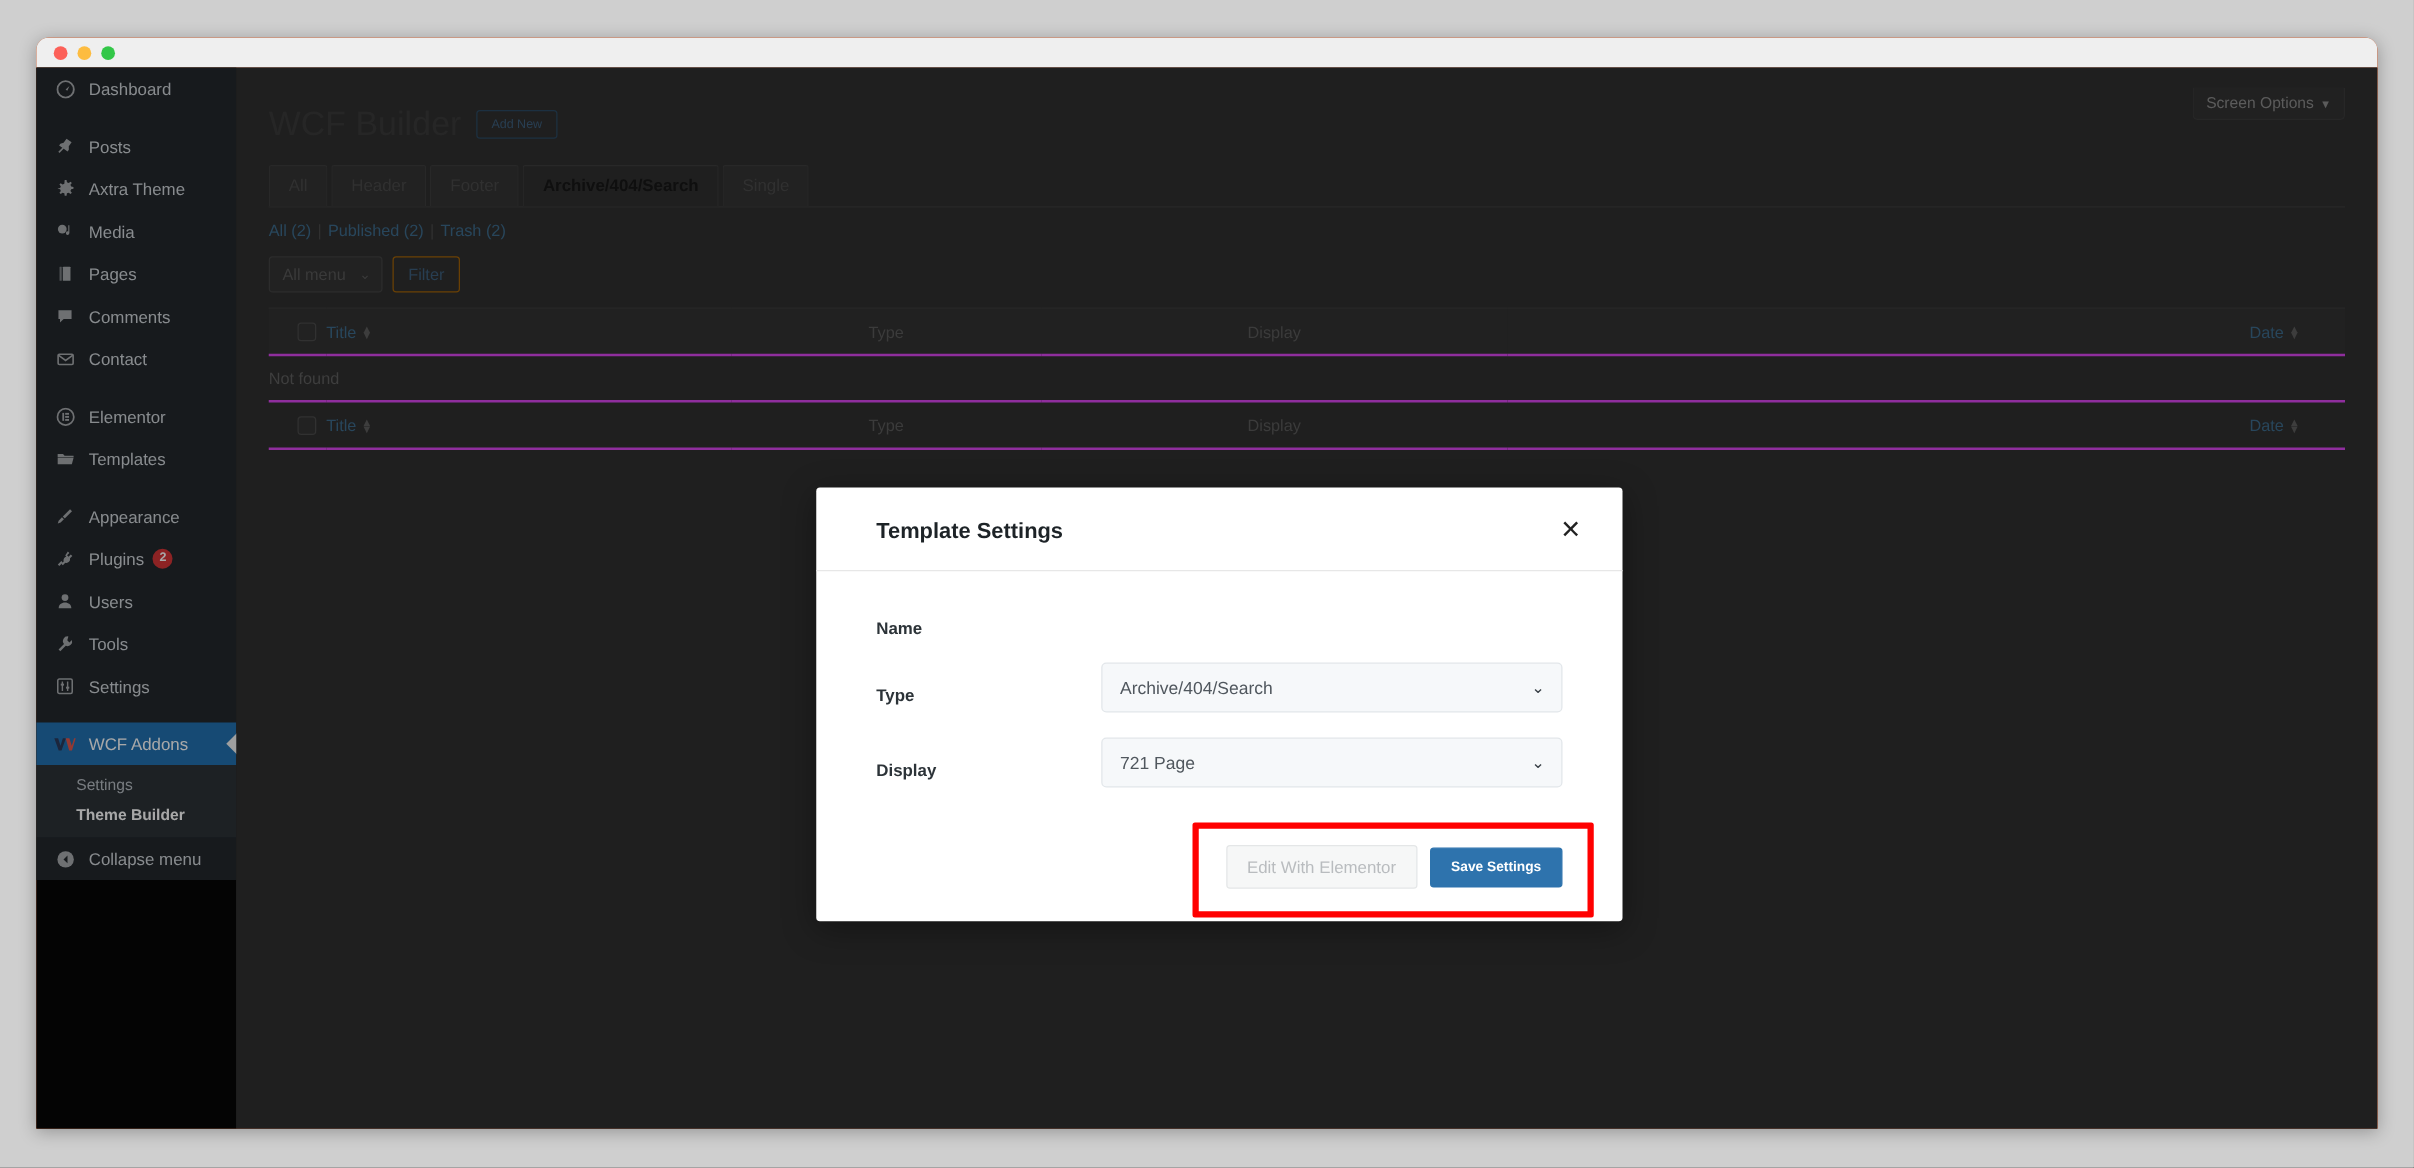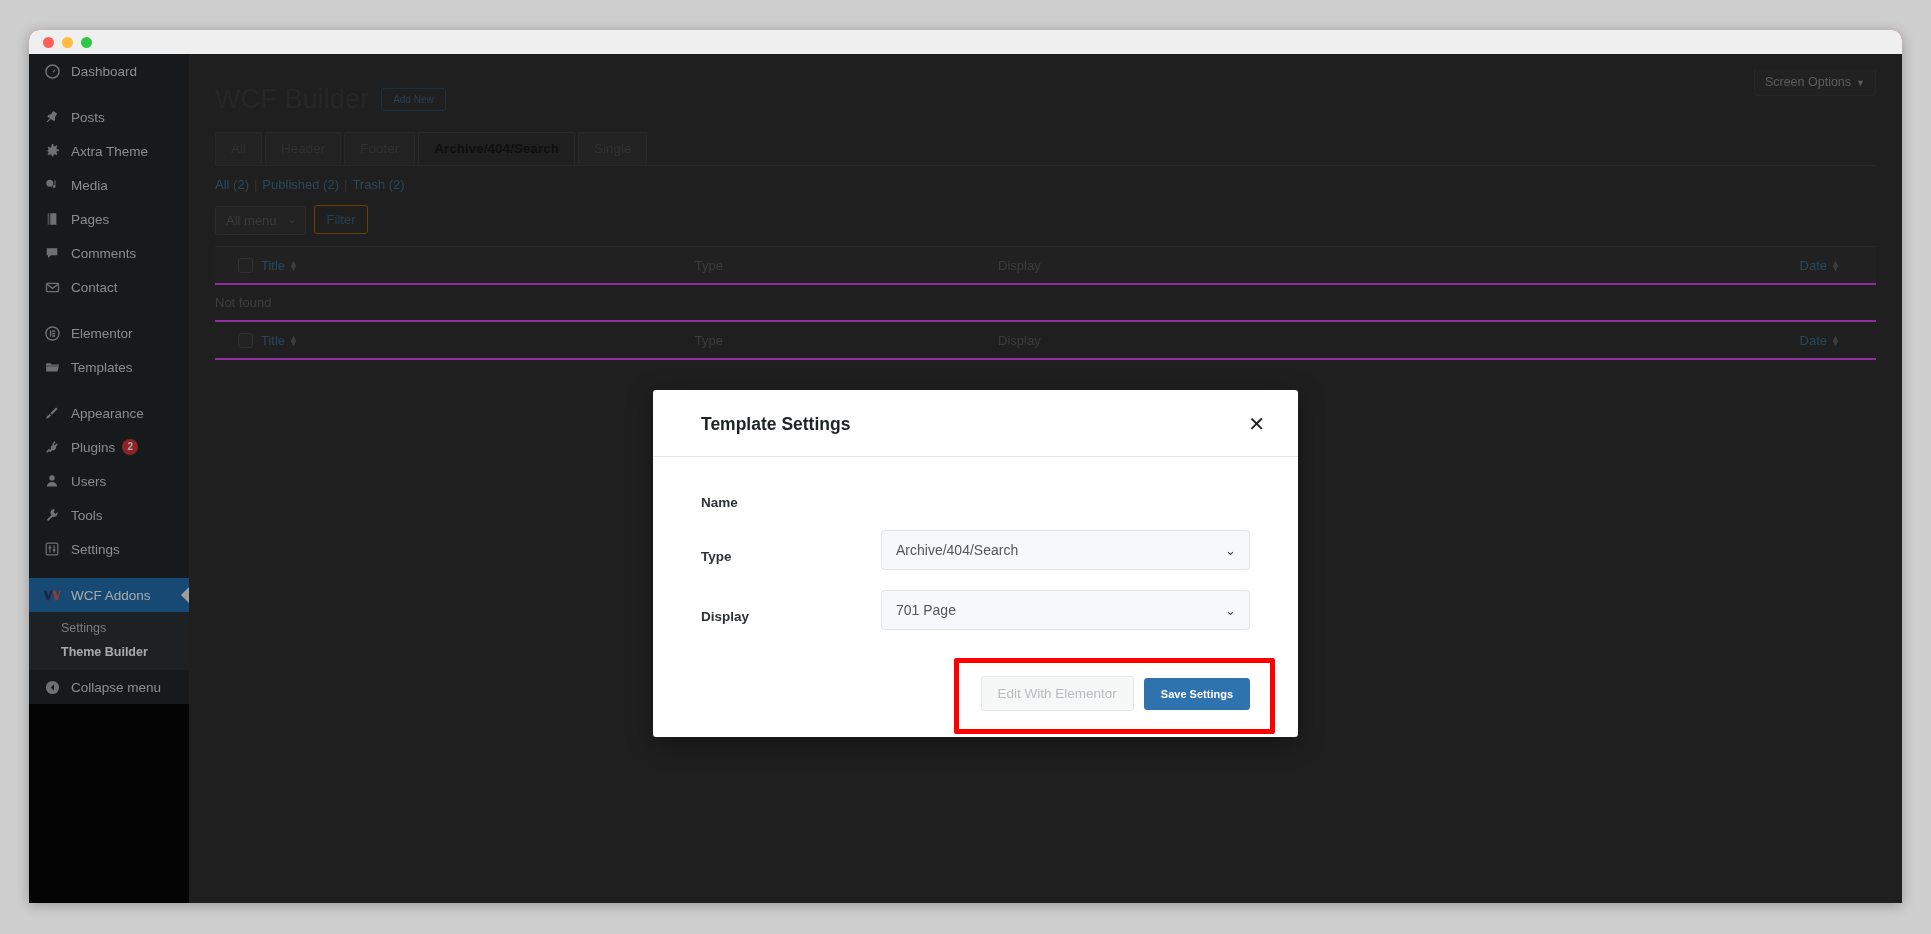--- a/index.html
+++ b/index.html
@@ -589,21 +589,21 @@
           <div class="field-label">Type</div>
           <div class="field-control">
             <div class="fc-select">Archive/404/Search</div>
             <span class="fc-chev">⌄</span>
           </div>
         </div>
 
         <div class="field-row">
           <div class="field-label">Display</div>
           <div class="field-control">
-            <div class="fc-select">701 Page</div>
+            <div class="fc-select">721 Page</div>
             <span class="fc-chev">⌄</span>
           </div>
         </div>
 
       </div>
 
       <div class="modal-foot">
         <button class="btn-elementor">Edit With Elementor</button>
         <button class="btn-save">Save Settings</button>
         <div class="highlight-box"></div>

